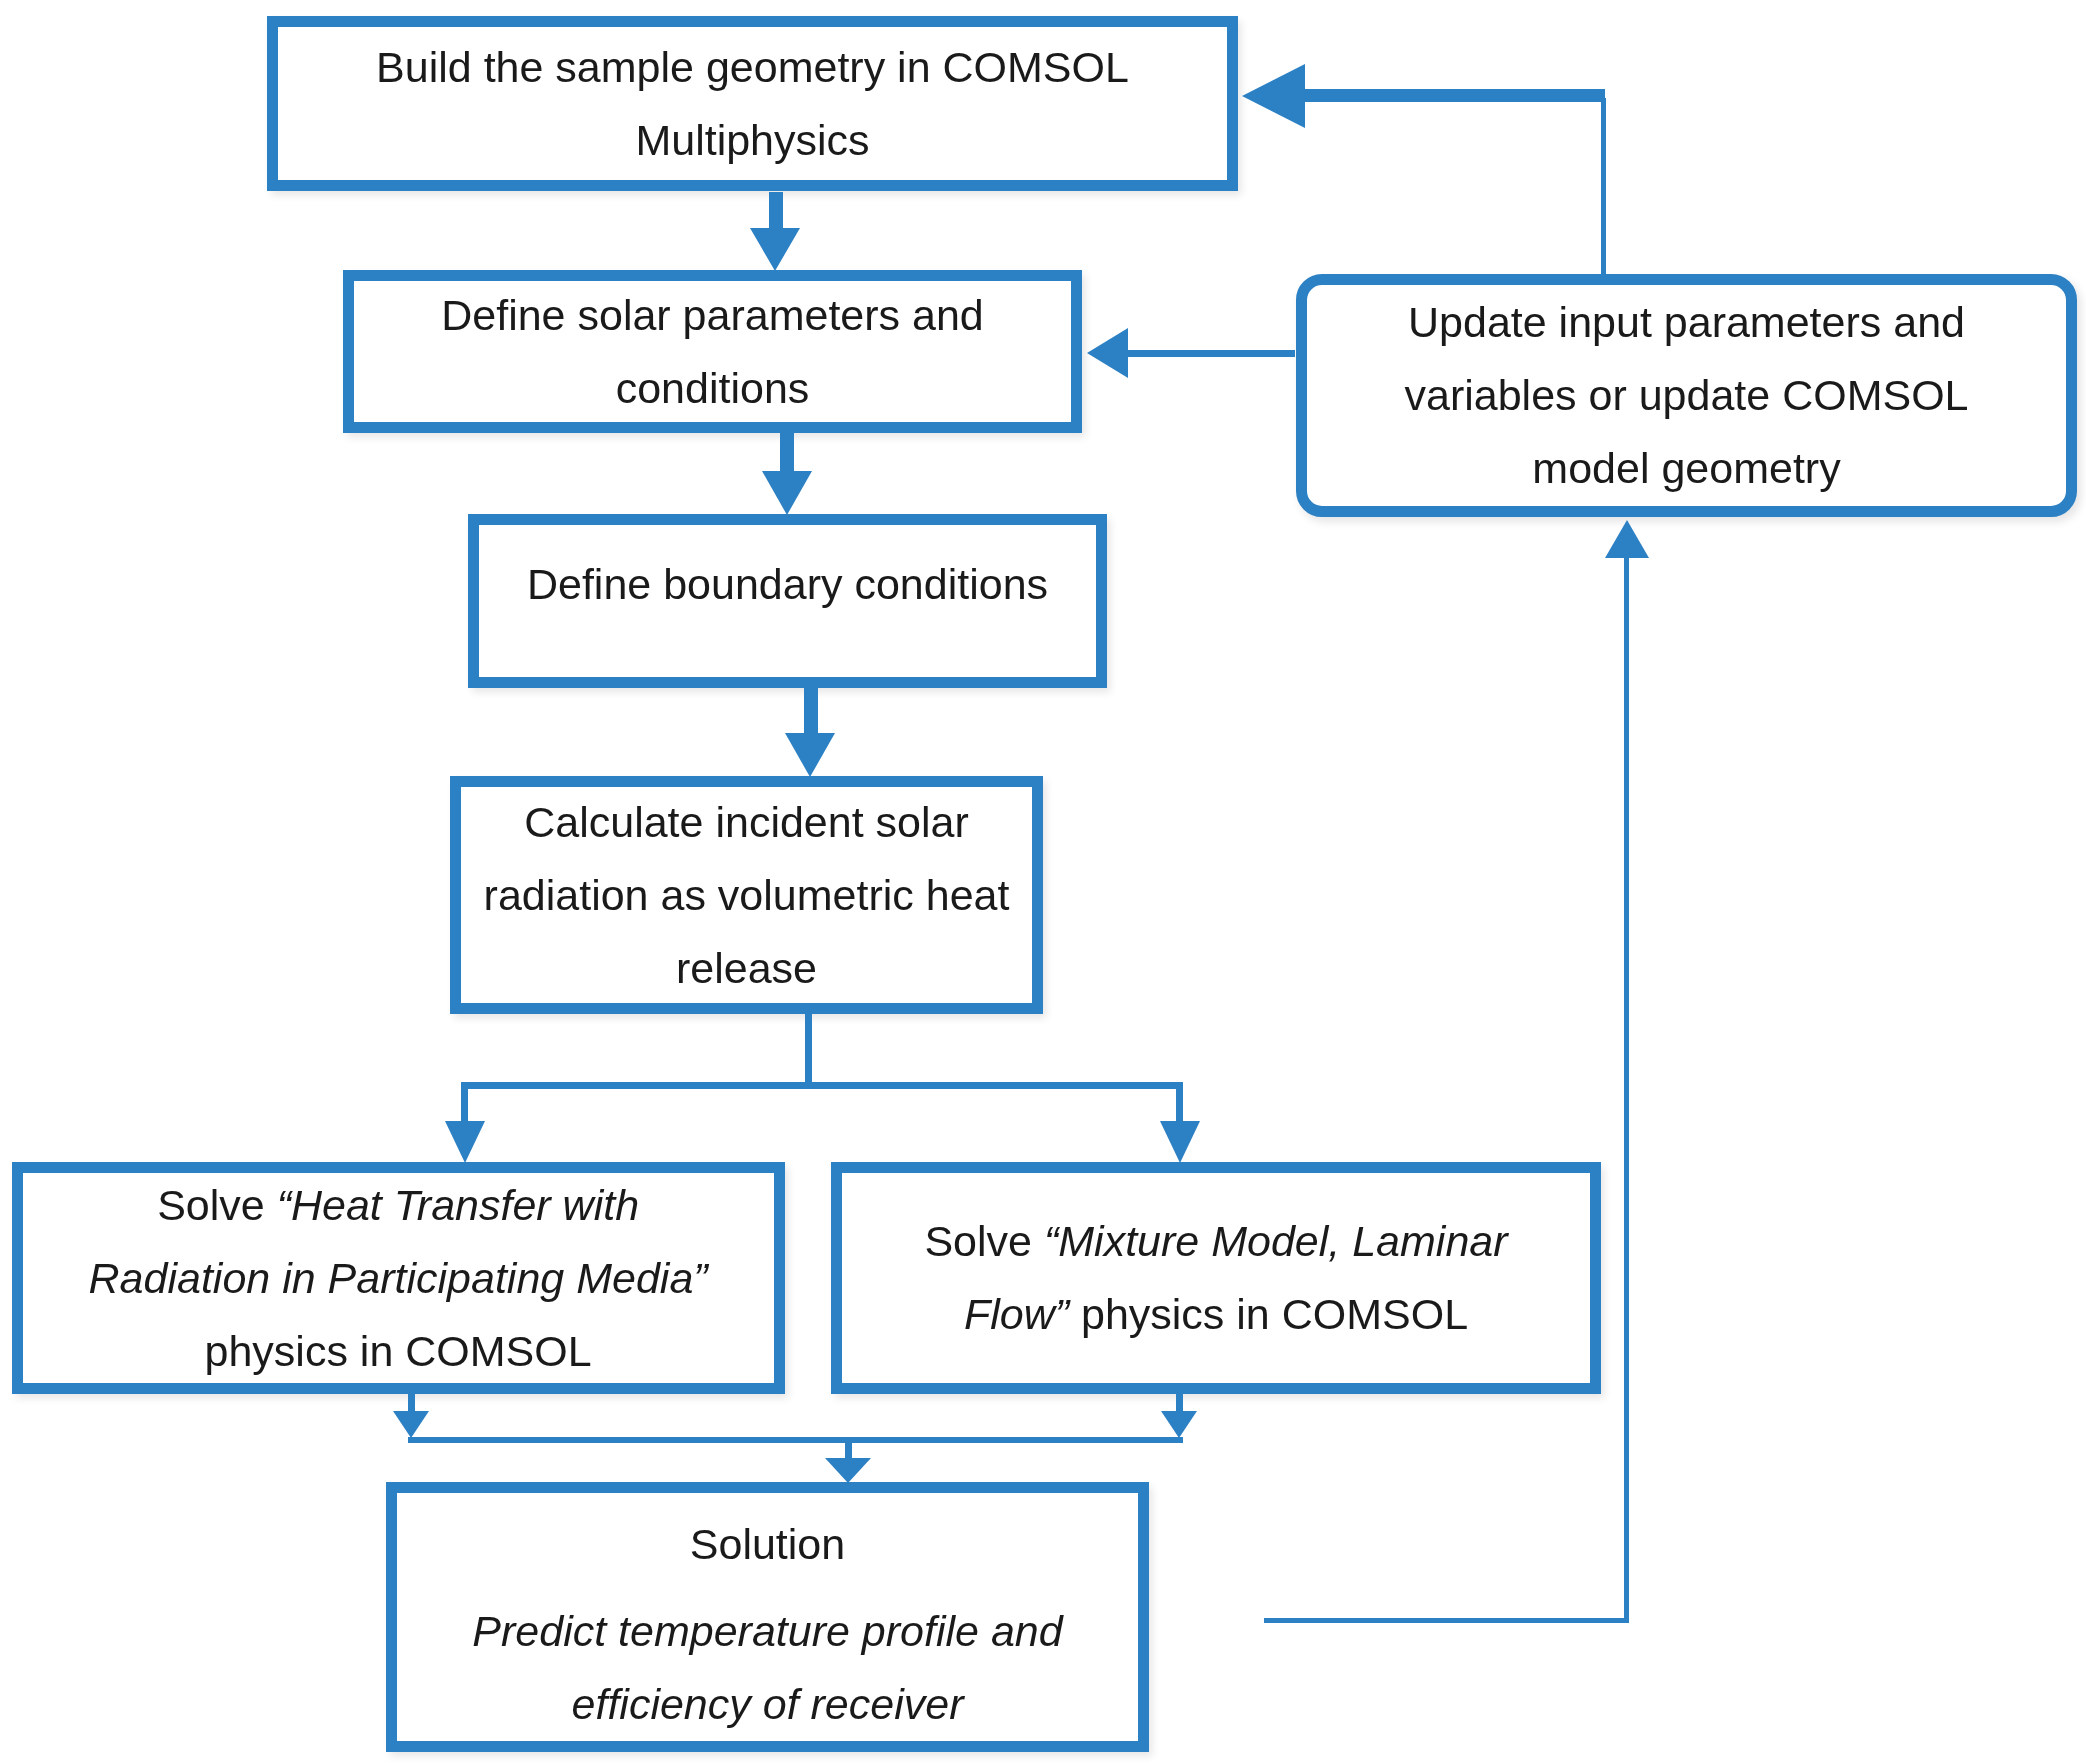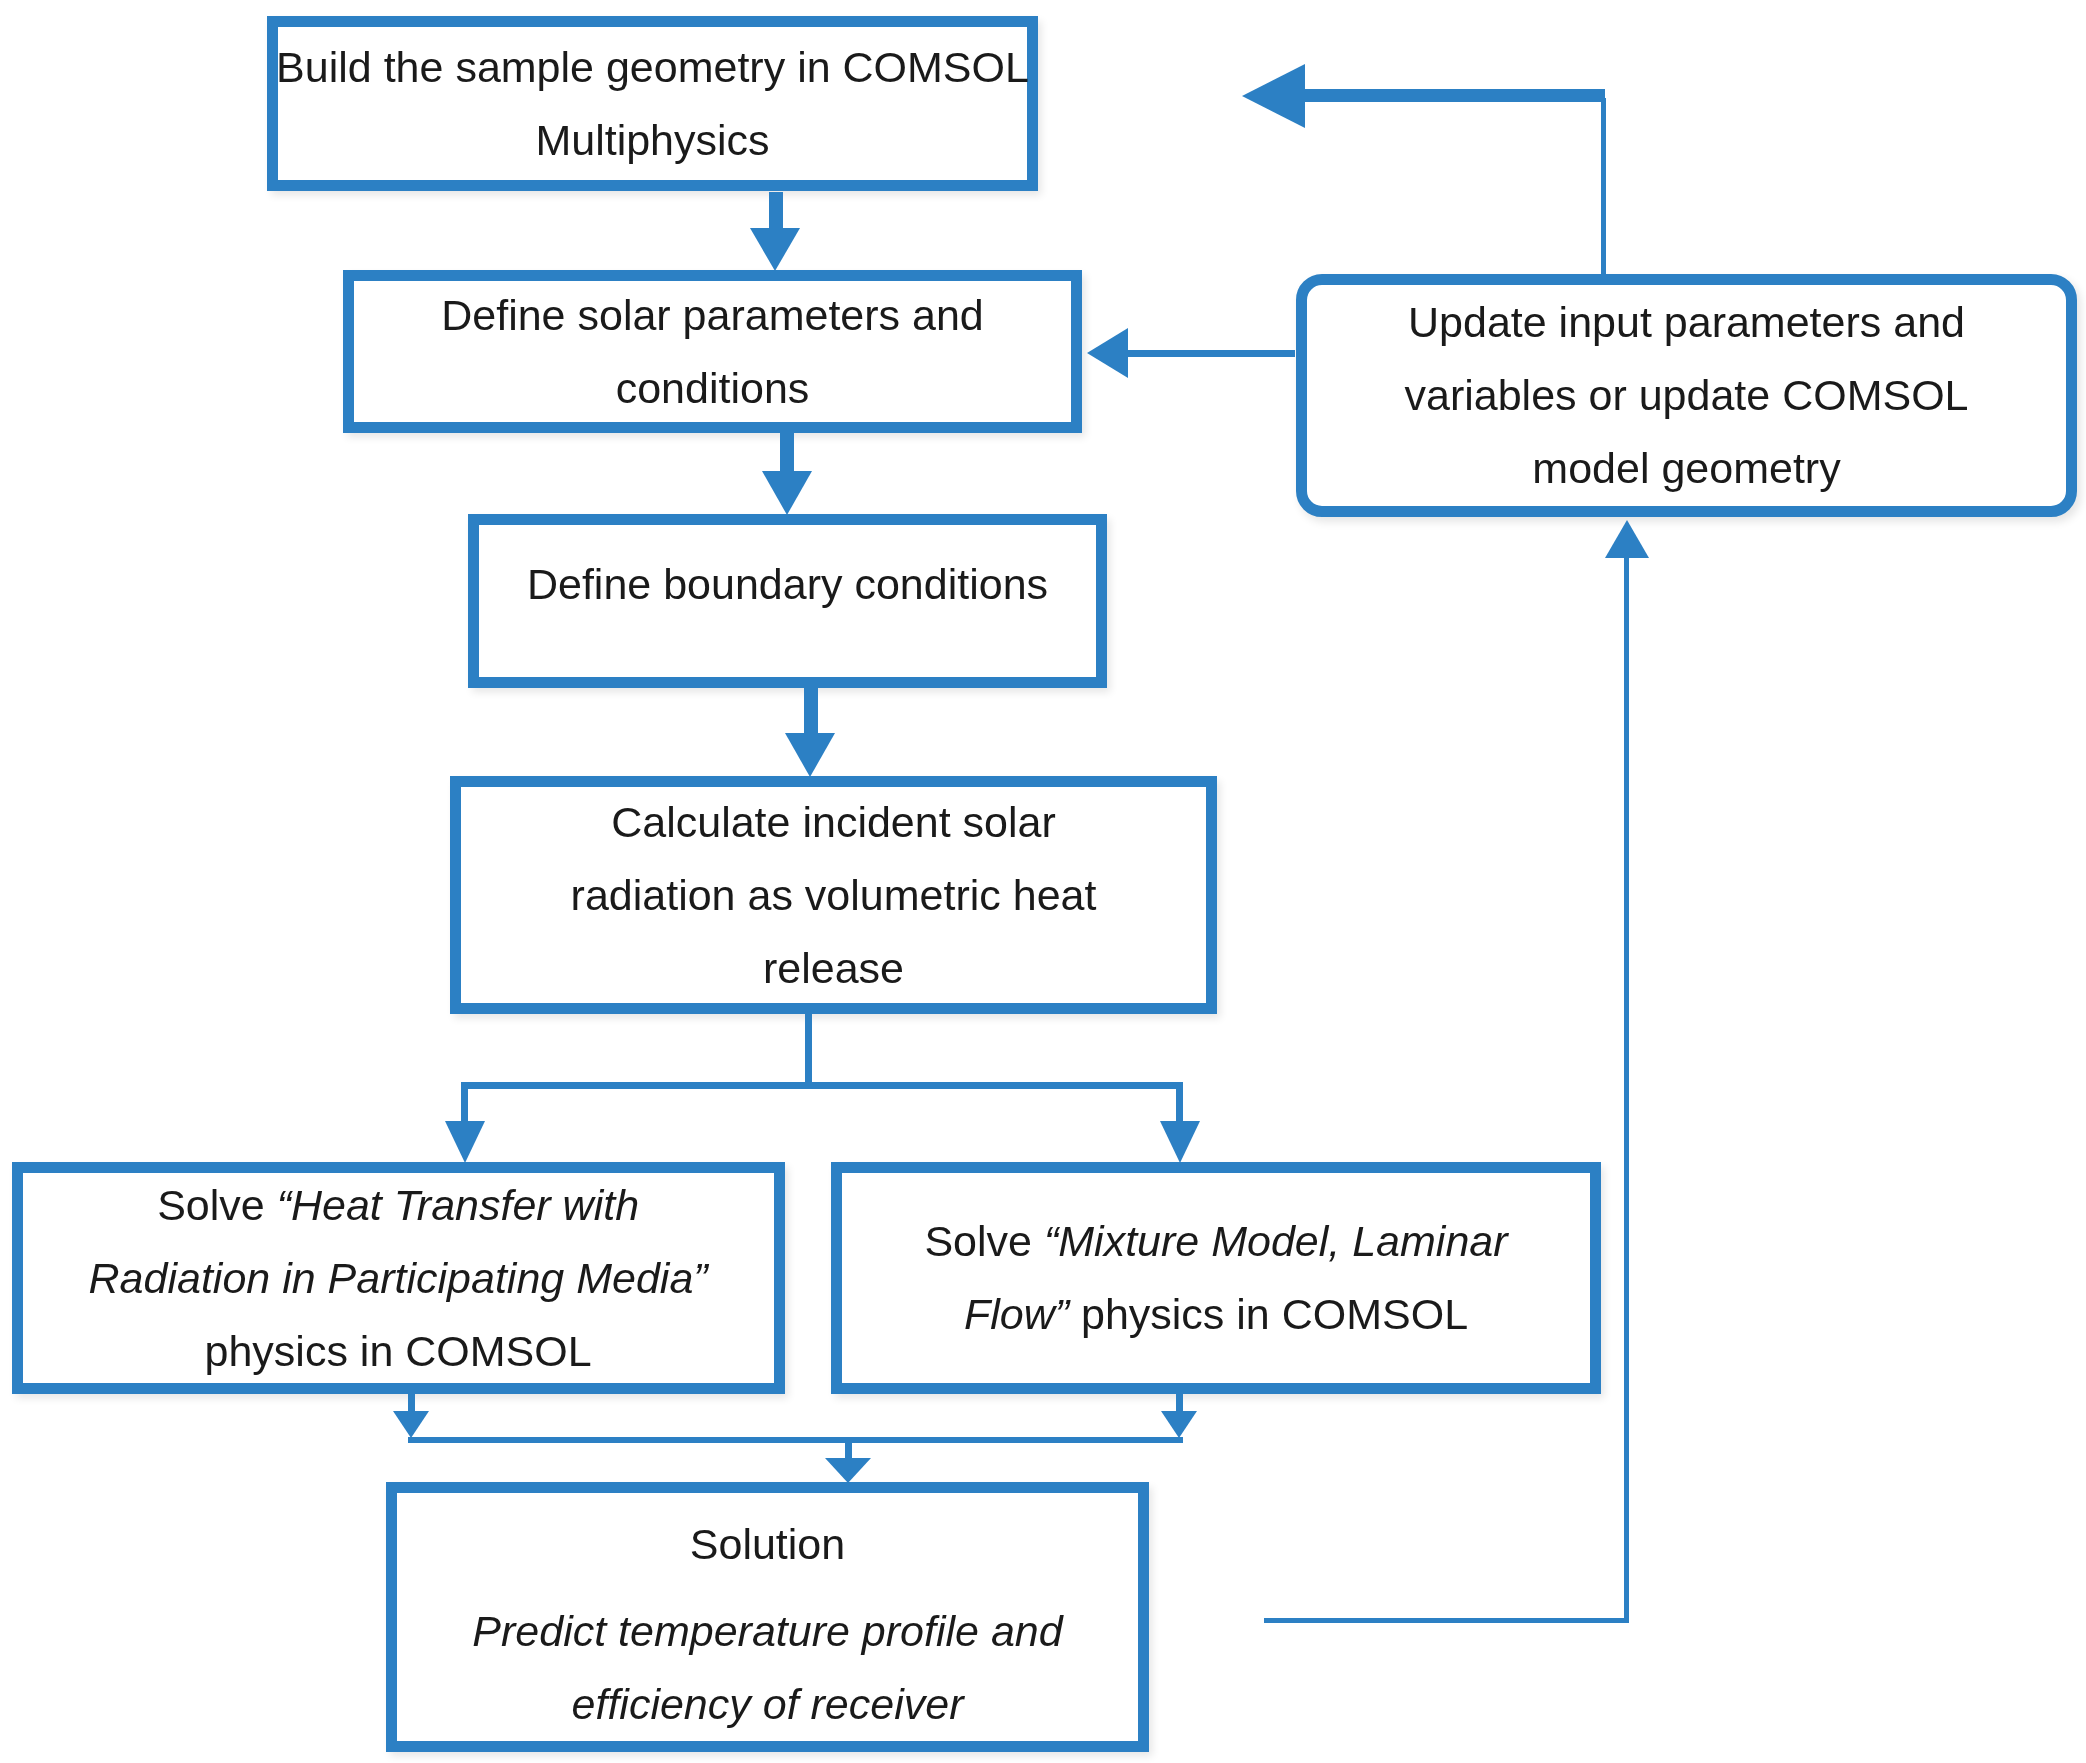--- a/index.html
+++ b/index.html
@@ -27,24 +27,24 @@
     flex-direction:column;
     align-items:center;
     justify-content:center;
     text-align:center;
     font-size:43px;
     line-height:73px;
     box-shadow:3.5px 4.6px 8.1px rgba(0,0,0,0.10);
   }
   .line{white-space:nowrap;}
   .it{font-style:italic;}
-  #b1{left:267px;top:16.3px;width:771px;height:175px;}
+  #b1{left:267px;top:16.3px;width:971px;height:175px;}
   #b2{left:343px;top:270px;width:739px;height:163px;}
   #b3{left:468px;top:514px;width:639px;height:174px;justify-content:flex-start;padding-top:23px;}
-  #b4{left:450px;top:776px;width:767px;height:238px;}
+  #b4{left:450px;top:776px;width:593px;height:238px;}
   #b5{left:11.6px;top:1162px;width:773px;height:232px;}
   #b6{left:831px;top:1162px;width:770px;height:232px;justify-content:flex-start;padding-top:32px;}
   #b7{left:386px;top:1482px;width:763px;height:270px;justify-content:flex-start;padding-top:15px;}
   #b7 .spacer{height:26px;}
   #bu{left:1296px;top:274px;width:781px;height:243px;border-radius:26px;}
   
   .seg{position:absolute;background:var(--accent);}
   .tri{position:absolute;width:0;height:0;border-style:solid;border-color:transparent;}
   
   #a1s{left:769px;top:192px;width:14px;height:38px;}

